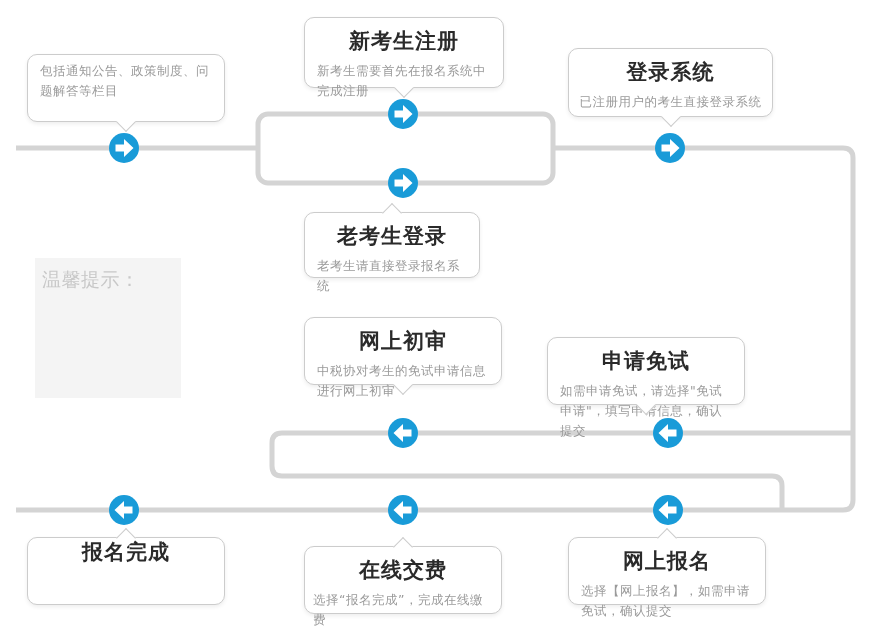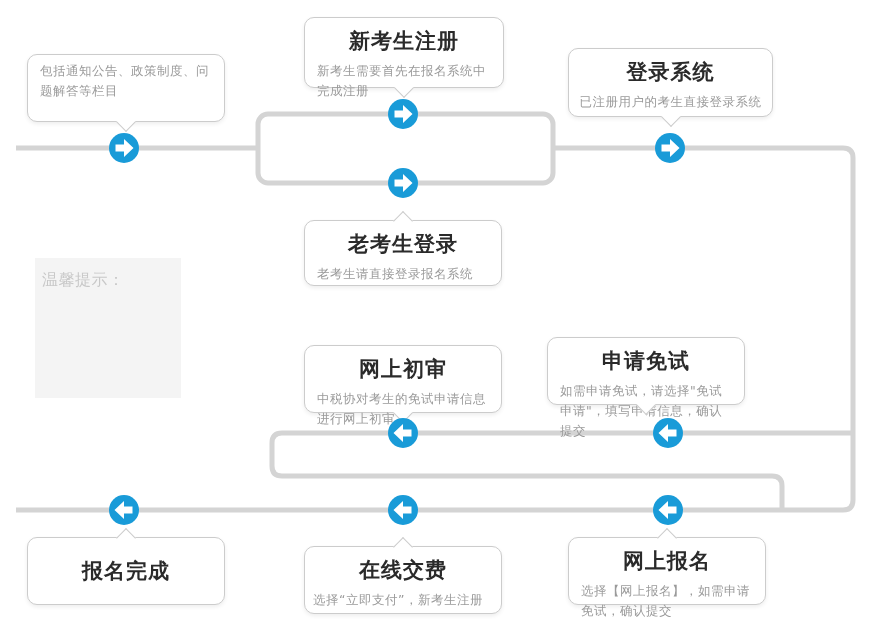--- a/index.html
+++ b/index.html
@@ -25,38 +25,38 @@
     box-sizing:border-box;
   }
   .node-title{
     margin-top:9px;text-align:center;font-weight:bold;
     font-size:21px;color:var(--title);letter-spacing:1px;
   }
   .node-body{
     margin-top:6px;padding:0 12px;font-size:12.5px;line-height:1.6;
     color:var(--body);letter-spacing:0.5px;
   }
-  .node--center{display:flex;align-items:center;justify-content:center;}
+  .node--center{display:flex;justify-content:center;}
   .node--center .node-title{margin-top:0;}
 
   .tail{
     position:absolute;left:50%;width:13px;height:13px;background:#fff;
     transform:translateX(-50%) rotate(45deg);z-index:3;
   }
   .tail-bottom{bottom:-7.5px;border-right:1px solid var(--box-border);border-bottom:1px solid var(--box-border);}
   .tail-top{top:-7.5px;border-left:1px solid var(--box-border);border-top:1px solid var(--box-border);}
 
   .flow-arrow{position:absolute;width:30px;height:30px;z-index:4;}
   .flow-arrow circle{fill:var(--accent);}
   .flow-arrow path{fill:#ffffff;}
 
   .tips{
     position:absolute;left:35px;top:258px;width:146px;height:140px;z-index:2;
     background:var(--tips-bg);color:var(--tips-text);
-    font-size:16px;line-height:23px;padding:10px 7px;box-sizing:border-box;
+    font-size:19px;line-height:23px;padding:10px 7px;box-sizing:border-box;
     letter-spacing:0.5px;
   }
   .tips-body{text-indent:2em;margin:0;}
 </style>
 </head>
 <body>
 
 <div class="canvas">
 
   <svg class="connectors" width="874" height="636">
@@ -76,50 +76,50 @@
     <div class="node-body">新考生需要首先在报名系统中完成注册</div>
     <span class="tail tail-bottom"></span>
   </div>
 
   <div class="node" style="left:568px;top:48px;width:205px;height:69px">
     <div class="node-title">登录系统</div>
     <div class="node-body" style="padding:0 6px;text-align:center">已注册用户的考生直接登录系统</div>
     <span class="tail tail-bottom"></span>
   </div>
 
-  <div class="node" style="left:304px;top:220px;width:198px;height:66px">
+  <div class="node" style="left:304px;top:212px;width:176px;height:66px">
     <div class="node-title">老考生登录</div>
     <div class="node-body">老考生请直接登录报名系统</div>
     <span class="tail tail-top"></span>
   </div>
 
   <div class="tips">
     <div>温馨提示：</div>
   </div>
 
-  <div class="node" style="left:304px;top:345px;width:198px;height:68px">
+  <div class="node" style="left:304px;top:317px;width:198px;height:68px">
     <div class="node-title">网上初审</div>
     <div class="node-body">中税协对考生的免试申请信息进行网上初审</div>
     <span class="tail tail-bottom"></span>
   </div>
 
   <div class="node" style="left:547px;top:337px;width:198px;height:68px">
     <div class="node-title">申请免试</div>
     <div class="node-body">如需申请免试，请选择"免试申请"，填写申请信息，确认提交</div>
     <span class="tail tail-bottom"></span>
   </div>
 
   <div class="node node--center" style="left:27px;top:537px;width:198px;height:68px">
     <div class="node-title">报名完成</div>
     <span class="tail tail-top"></span>
   </div>
 
   <div class="node" style="left:304px;top:546px;width:198px;height:68px">
     <div class="node-title">在线交费</div>
-    <div class="node-body" style="padding:0 8px">选择“立即支付”，新考生注册</div>
+    <div class="node-body" style="padding:0 8px">选择“报名完成”，完成在线缴费</div>
     <span class="tail tail-top"></span>
   </div>
 
   <div class="node" style="left:568px;top:537px;width:198px;height:68px">
     <div class="node-title">网上报名</div>
     <div class="node-body">选择【网上报名】，如需申请免试，确认提交</div>
     <span class="tail tail-top"></span>
   </div>
 
   <div class="flow-arrow" style="left:109px;top:133px">

